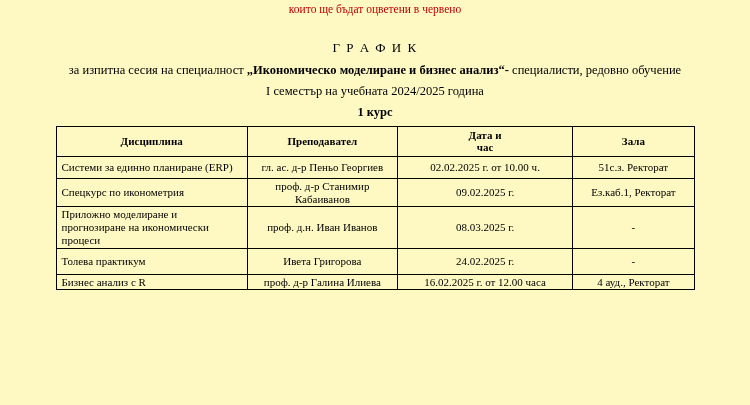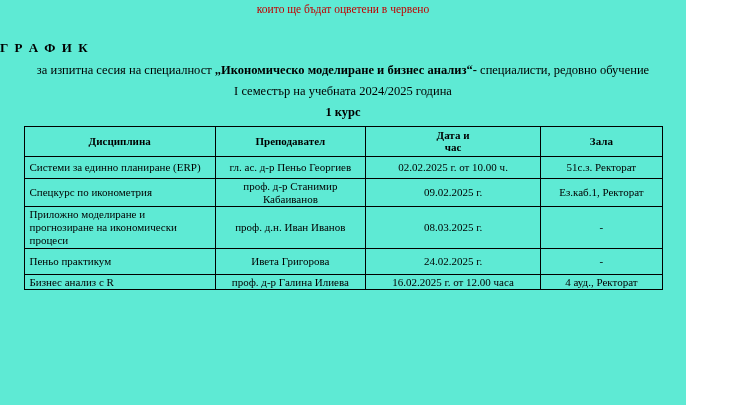--- a/index.html
+++ b/index.html
@@ -1,32 +1,33 @@
 <!DOCTYPE html>
 <html><head>
 <meta charset="utf-8">
 <style>
   html,body{margin:0;padding:0;background:#fff;}
   .page{
     position:relative;
-    width:686px;height:405px;
-    background:#5eead4;
+    width:750px;height:405px;
+    background:#fef9c3;
     color:#000;
     font-family:"Liberation Serif","DejaVu Serif",serif;
     overflow:hidden;
   }
   .notice{
     text-align:center;
     padding-top:3px;
     font-size:11.5px;
     line-height:1.2;
   }
   .title{
+    text-align:center;
     margin-top:23px;
-    font-weight:bold;
+    font-weight:normal;
     font-size:13px;
     letter-spacing:1.5px;
   }
   .subtitle{
     text-align:center;
     margin-top:7px;
     font-size:12.5px;
     line-height:1.2;
   }
   .subtitle .b{font-weight:bold;}
@@ -116,21 +117,21 @@
           <td>09.02.2025 г.</td>
           <td>Ез.каб.1, Ректорат</td>
         </tr>
         <tr>
           <td class="left">Приложно моделиране и прогнозиране на икономически процеси</td>
           <td>проф. д.н. Иван Иванов</td>
           <td>08.03.2025 г.</td>
           <td>-</td>
         </tr>
         <tr>
-          <td class="left">Пеньо практикум</td>
+          <td class="left">Толева практикум</td>
           <td>Ивета Григорова</td>
           <td>24.02.2025 г.</td>
           <td>-</td>
         </tr>
         <tr>
           <td class="left">Бизнес анализ с R</td>
           <td>проф. д-р Галина Илиева</td>
           <td>16.02.2025 г. от 12.00 часа</td>
           <td>4 ауд., Ректорат</td>
         </tr>

